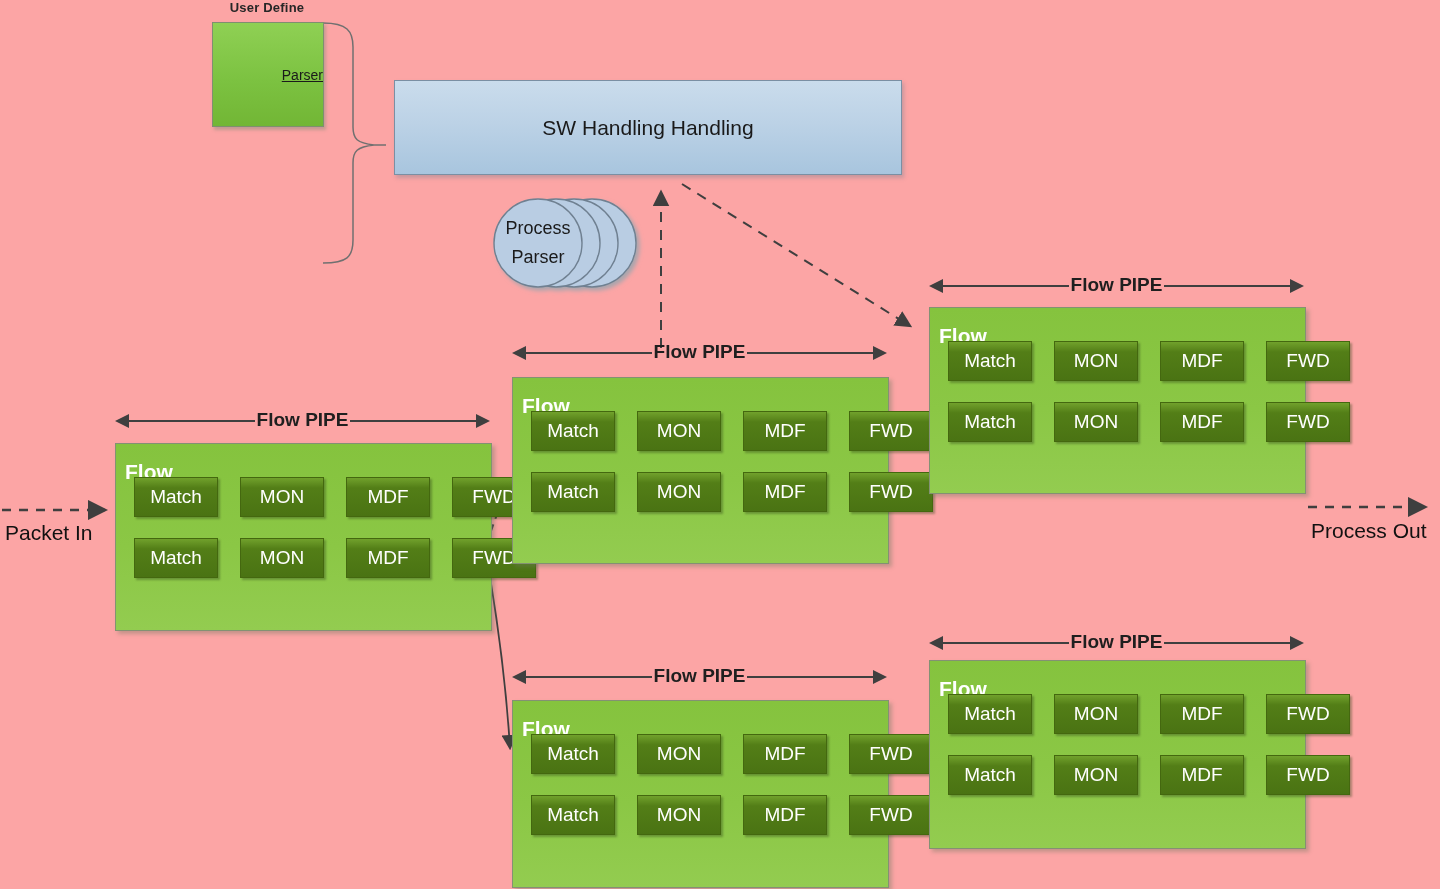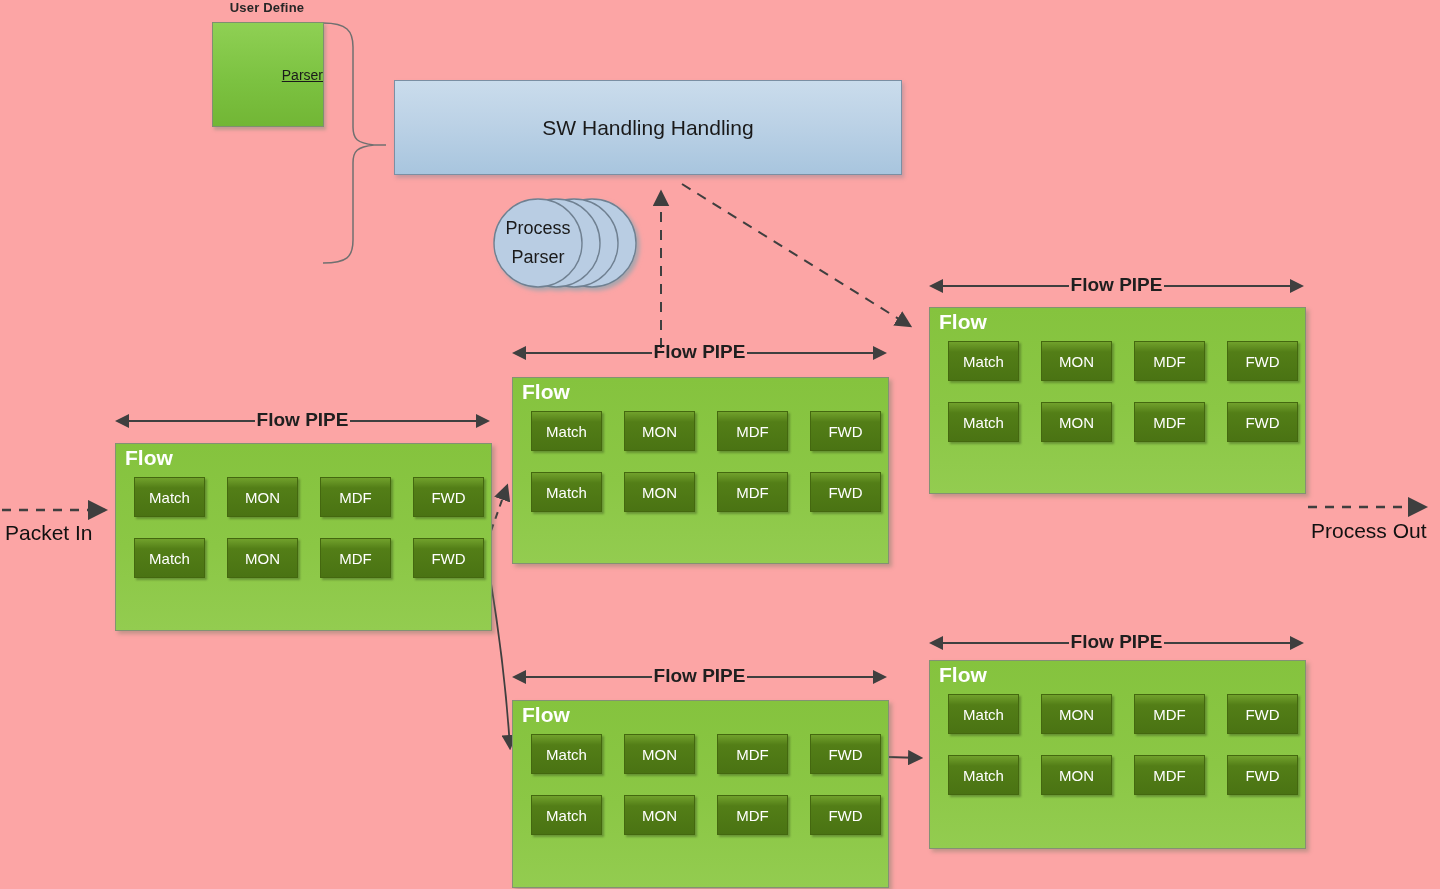--- a/index.html
+++ b/index.html
@@ -51,33 +51,33 @@
   .ah.right{border-left:14px solid #3f3f3f;}
 
   
   .pipe-box{
     position:absolute;width:375px;
     background:linear-gradient(180deg,#85c33e 0%,#8bc745 55%,#93cc50 100%);
     border:1px solid #839173;
     box-shadow:3px 3px 4px rgba(110,120,95,.4);
   }
   .flow-label{
-    position:absolute;left:9px;top:2px;
+    position:absolute;left:9px;top:16px;
     font-size:21px;font-weight:bold;color:#ffffff;
   }
   .stage-row{position:absolute;left:18px;display:flex;gap:22px;}
   .stage-row.r1{top:33px;}
   .stage-row.r2{top:94px;}
   .stage{
-    width:71px;height:40px;box-sizing:border-box;
+    width:84px;height:40px;box-sizing:border-box;
     background:linear-gradient(180deg,#71a12c 0%,#537e17 26%,#4a7313 100%);
     border:1px solid #44680f;
     box-shadow:2px 2px 2px rgba(50,70,25,.4);
     display:flex;align-items:center;justify-content:center;
-    font-size:15px;color:#ffffff;
+    font-size:19px;color:#ffffff;
   }
   .pkt-label{position:absolute;font-size:21px;font-weight:normal;color:#111111;white-space:nowrap;}
 </style>
 </head>
 <body>
 
 <div id="canvas">
 
   <svg id="connectors" viewBox="0 0 1440 889">
     <defs>

